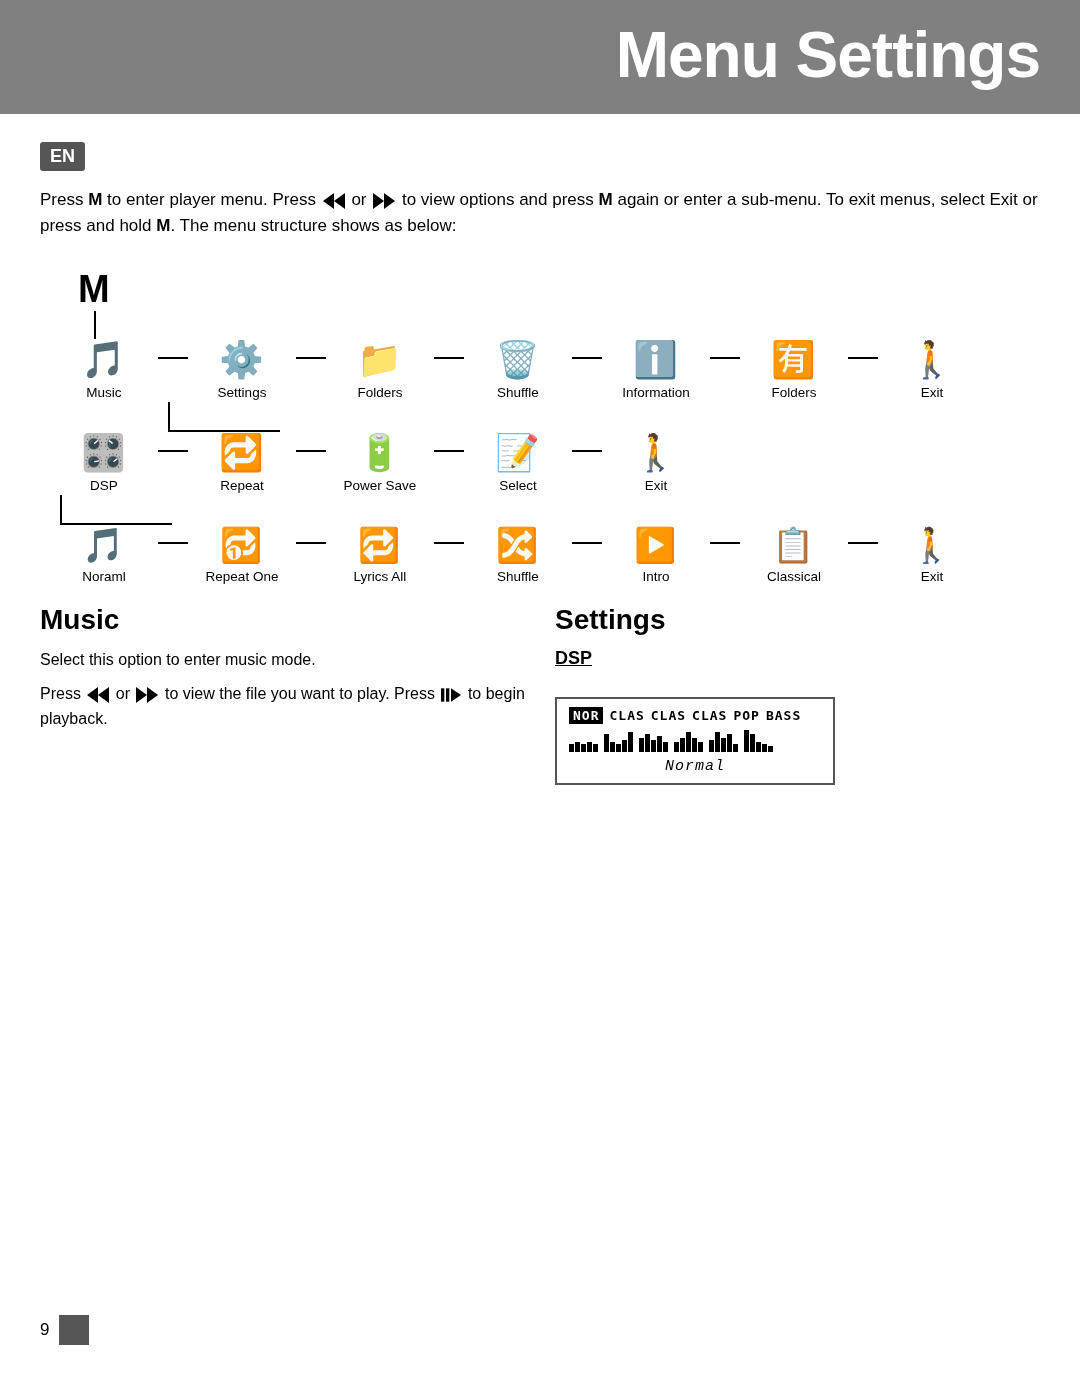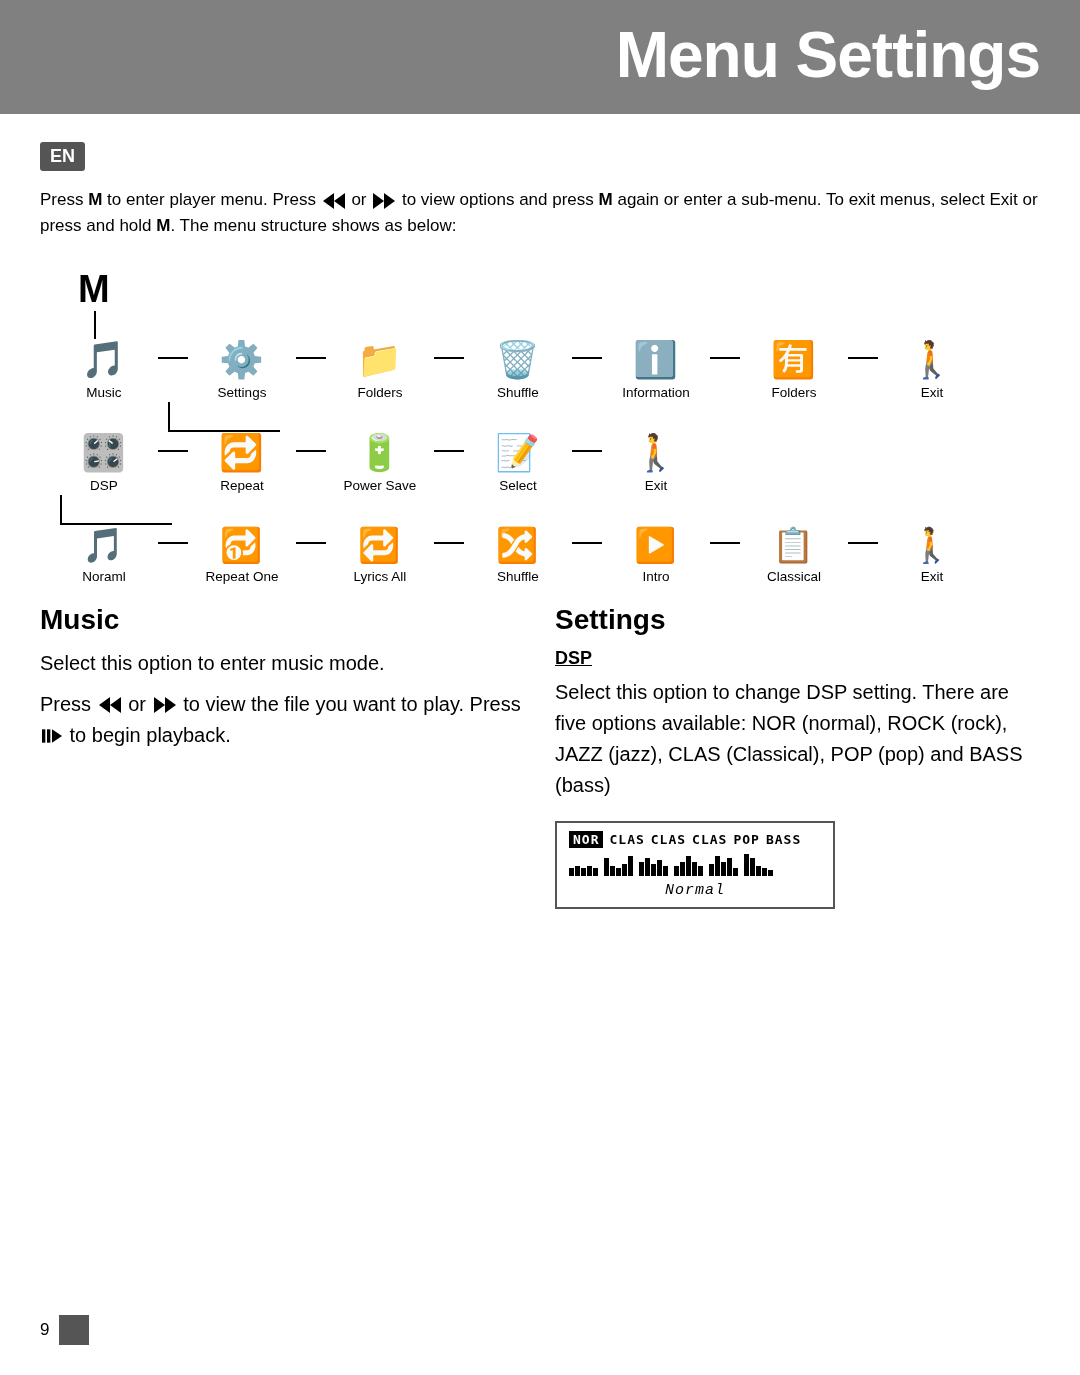--- a/index.html
+++ b/index.html
@@ -82,21 +82,21 @@
       margin-bottom: 12px;
     }
     .subsection-heading {
       font-size: 18px;
       font-weight: 700;
       margin-bottom: 8px;
       text-decoration: underline;
     }
 
     .col-text {
-      font-size: 20px;
+      font-size: 16px;
       line-height: 1.55;
     }
 
     
     .dsp-display {
       border: 2px solid #555;
       background: #fff;
       margin-top: 20px;
       padding: 8px 12px;
       font-family: monospace;
@@ -409,21 +409,20 @@
         <rect x="6" y="0" width="4" height="16" fill="#000"></rect>
         <polygon points="12,0 24,8 12,16" fill="#000"></polygon>
       </svg>
       <span> to begin playback.</span>
     </p>
   </div>
 
   <div class="col-right">
     <h2 class="section-heading">Settings</h2>
     <h3 class="subsection-heading">DSP</h3>
-    <p class="col-text">Select this option to change DSP setting. There are five options available: NOR (normal), ROCK (rock), JAZZ (jazz), CLAS (Classical), POP (pop) and BASS (bass)</p>
 
     
     <div class="dsp-display">
       
       <div class="dsp-top-row">
         <span class="dsp-selected">NOR</span>
         <span>CLAS</span>
         <span>CLAS</span>
         <span>CLAS</span>
         <span>POP</span>

